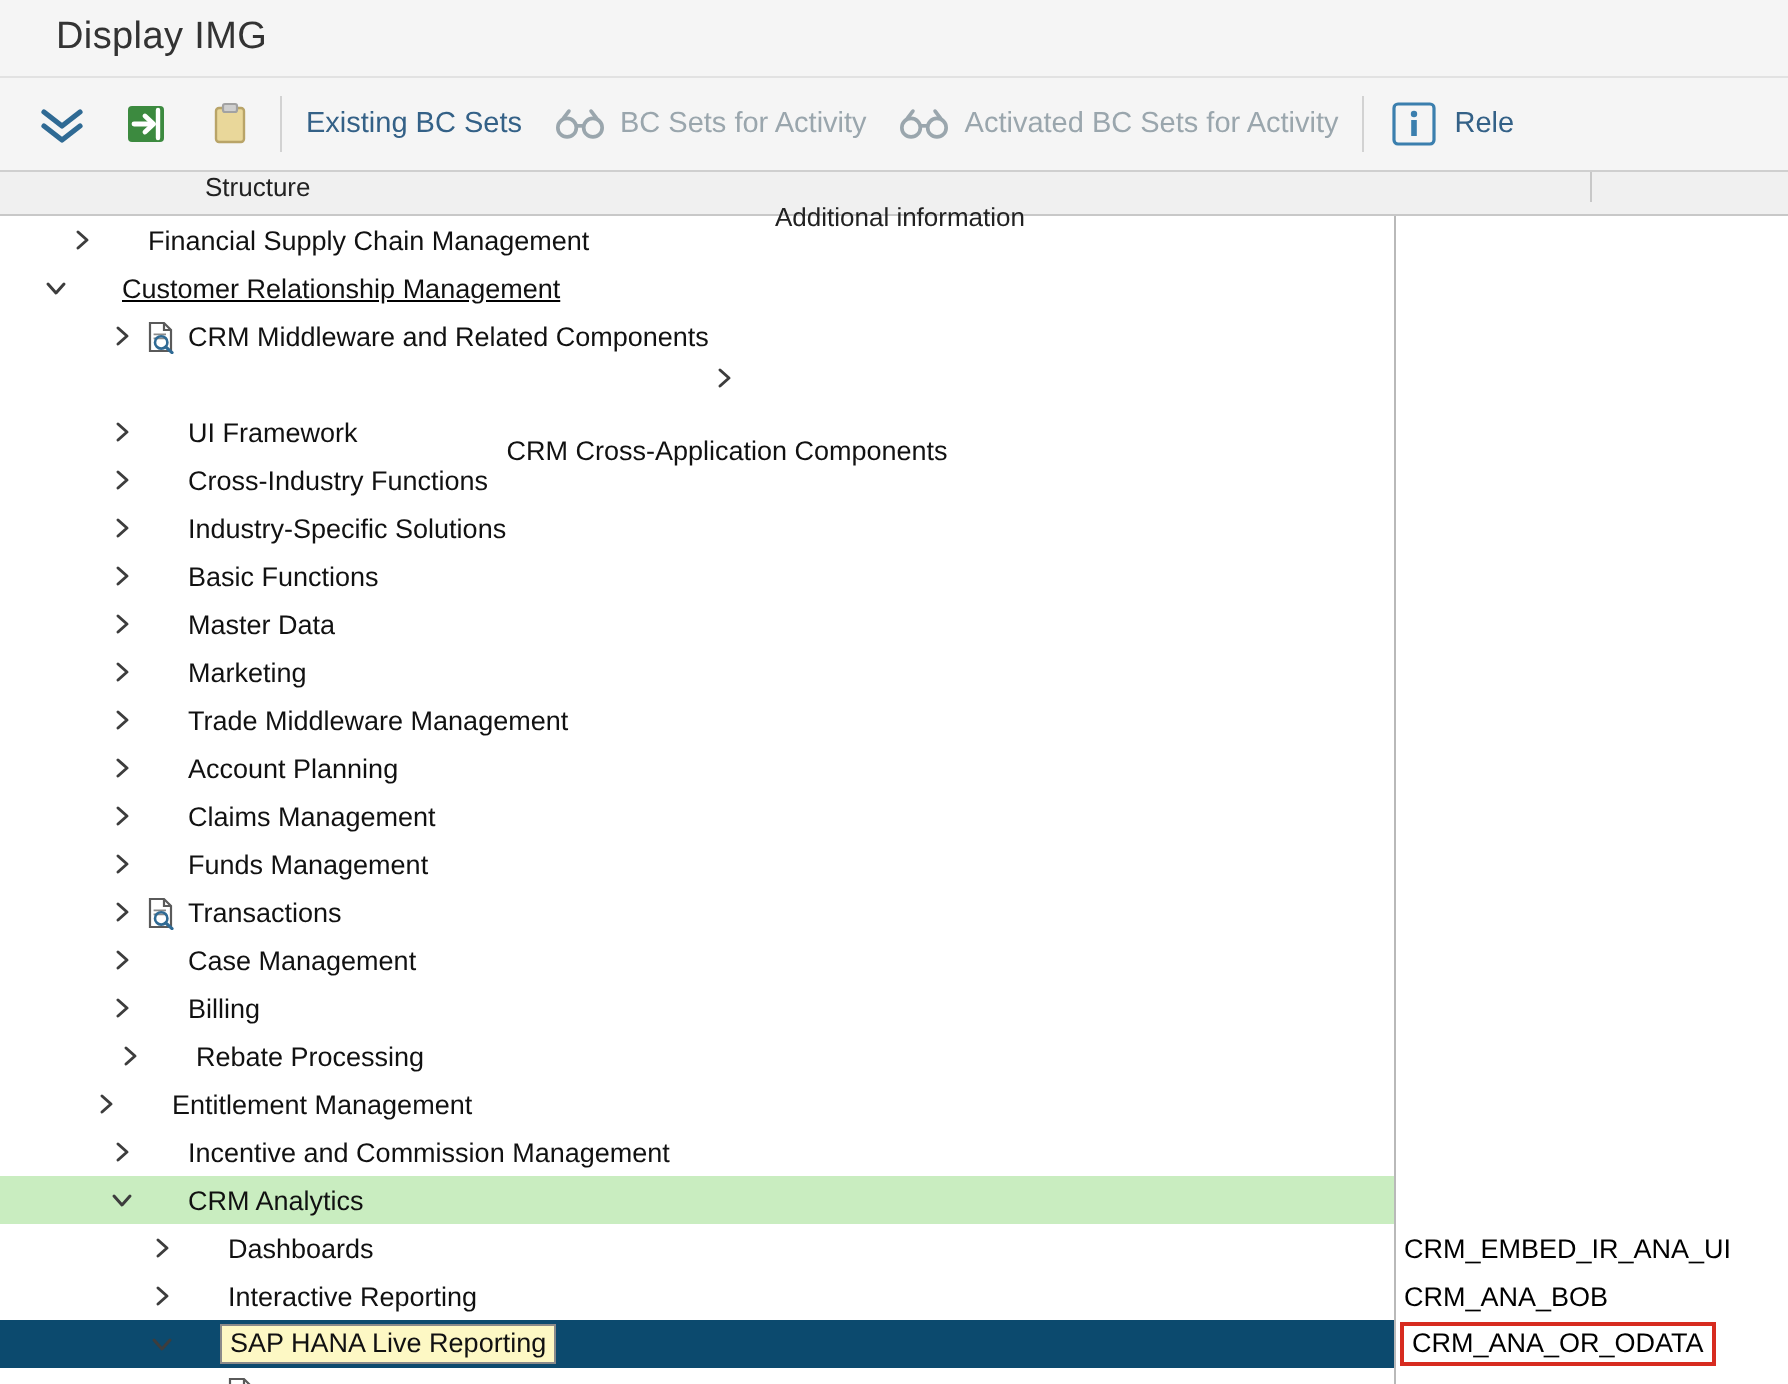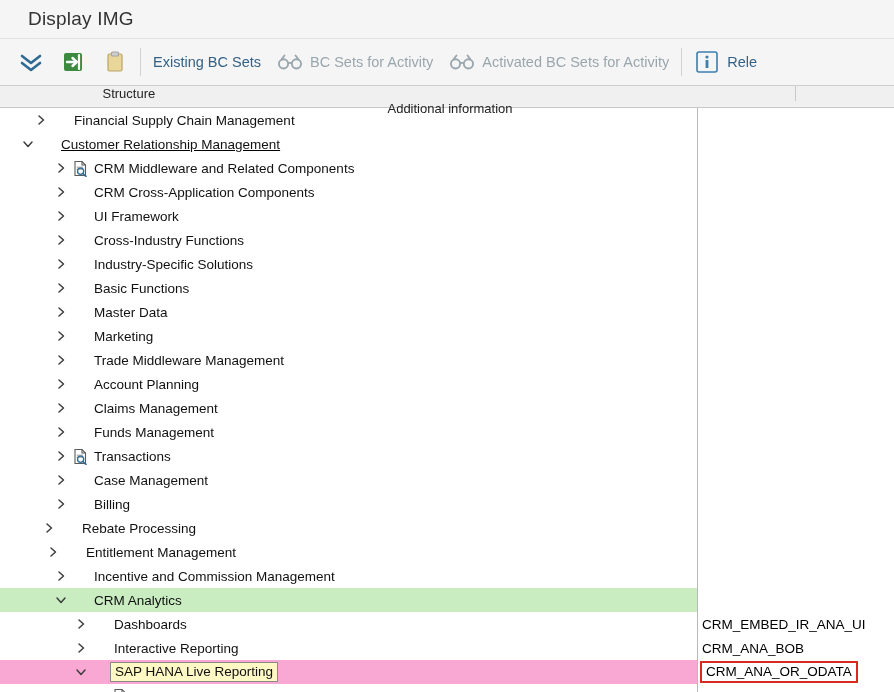--- a/index.html
+++ b/index.html
@@ -135,21 +135,21 @@
     flex: 1;
     height: 24px;
     display: flex;
     align-items: center;
     padding-left: 5px;
     box-sizing: border-box;
     font-size: 13.5px;
   }
   .row.hl-green .left { background: #c9edc0; }
   .row.hl-green .right { background: #ffffff; }
-  .row.hl-yellow .left { background: #f9a8d4; }
+  .row.hl-yellow .left { background: #0c4a6e; }
   .row.hl-yellow .right { background: #ffffff; }
 
   .arrow {
     width: 18px;
     height: 24px;
     display: inline-flex;
     align-items: center;
     justify-content: center;
     color: #3d3d3d;
     font-size: 11px;
@@ -332,21 +332,21 @@
             <path d="M4.8 7.2 H11 M4.8 9.2 H11" stroke="#8a8a8a" stroke-width="0.9"></path>
             <circle cx="8.6" cy="11.2" r="3.1" fill="none" stroke="#2f6a94" stroke-width="1.3"></circle>
             <path d="M10.9 13.5 L14 16.3" stroke="#2f6a94" stroke-width="1.6" stroke-linecap="round"></path>
           </svg>
         </span>
         <span class="label">CRM Middleware and Related Components</span>
       </div>
       <div class="right"></div>
     </div>
     <div class="row">
-      <div class="left" style="padding-left: 52px;">
+      <div class="left" style="padding-left: 26px; flex-direction: column;">
         <span class="arrow">
           <svg width="12" height="12" viewBox="0 0 12 12">
             <path d="M4 2 L8.5 6 L4 10" fill="none" stroke="#3d3d3d" stroke-width="1.5" stroke-linecap="round" stroke-linejoin="round"></path>
           </svg>
         </span>
         <span class="docicon blank">
           <svg width="17" height="17" viewBox="0 0 17 17">
             <path d="M3 1.5 H10 L13.5 5 V15.5 H3 Z" fill="#ffffff" stroke="#5a5a5a" stroke-width="1.1"></path>
             <path d="M10 1.5 V5 H13.5" fill="none" stroke="#5a5a5a" stroke-width="1.1"></path>
             <path d="M4.8 7.2 H11 M4.8 9.2 H11" stroke="#8a8a8a" stroke-width="0.9"></path>
@@ -612,21 +612,21 @@
             <path d="M4.8 7.2 H11 M4.8 9.2 H11" stroke="#8a8a8a" stroke-width="0.9"></path>
             <circle cx="8.6" cy="11.2" r="3.1" fill="none" stroke="#2f6a94" stroke-width="1.3"></circle>
             <path d="M10.9 13.5 L14 16.3" stroke="#2f6a94" stroke-width="1.6" stroke-linecap="round"></path>
           </svg>
         </span>
         <span class="label">Billing</span>
       </div>
       <div class="right"></div>
     </div>
     <div class="row">
-      <div class="left" style="padding-left: 40px;">
+      <div class="left" style="padding-left: 56px;">
         <span class="arrow">
           <svg width="12" height="12" viewBox="0 0 12 12">
             <path d="M4 2 L8.5 6 L4 10" fill="none" stroke="#3d3d3d" stroke-width="1.5" stroke-linecap="round" stroke-linejoin="round"></path>
           </svg>
         </span>
         <span class="docicon blank">
           <svg width="17" height="17" viewBox="0 0 17 17">
             <path d="M3 1.5 H10 L13.5 5 V15.5 H3 Z" fill="#ffffff" stroke="#5a5a5a" stroke-width="1.1"></path>
             <path d="M10 1.5 V5 H13.5" fill="none" stroke="#5a5a5a" stroke-width="1.1"></path>
             <path d="M4.8 7.2 H11 M4.8 9.2 H11" stroke="#8a8a8a" stroke-width="0.9"></path>

